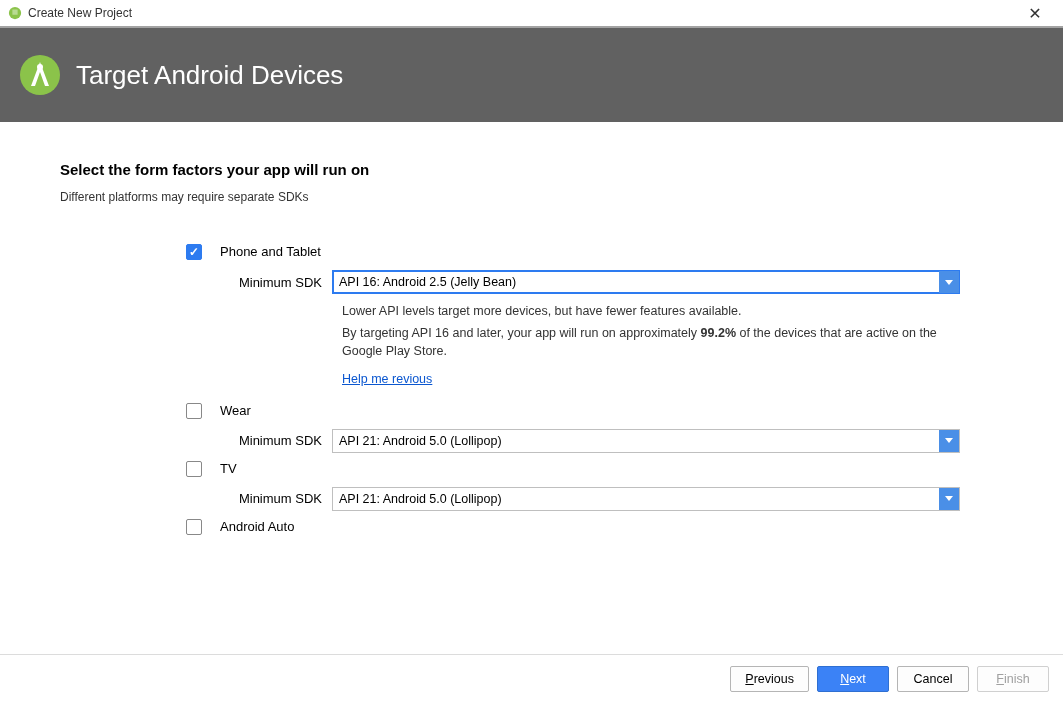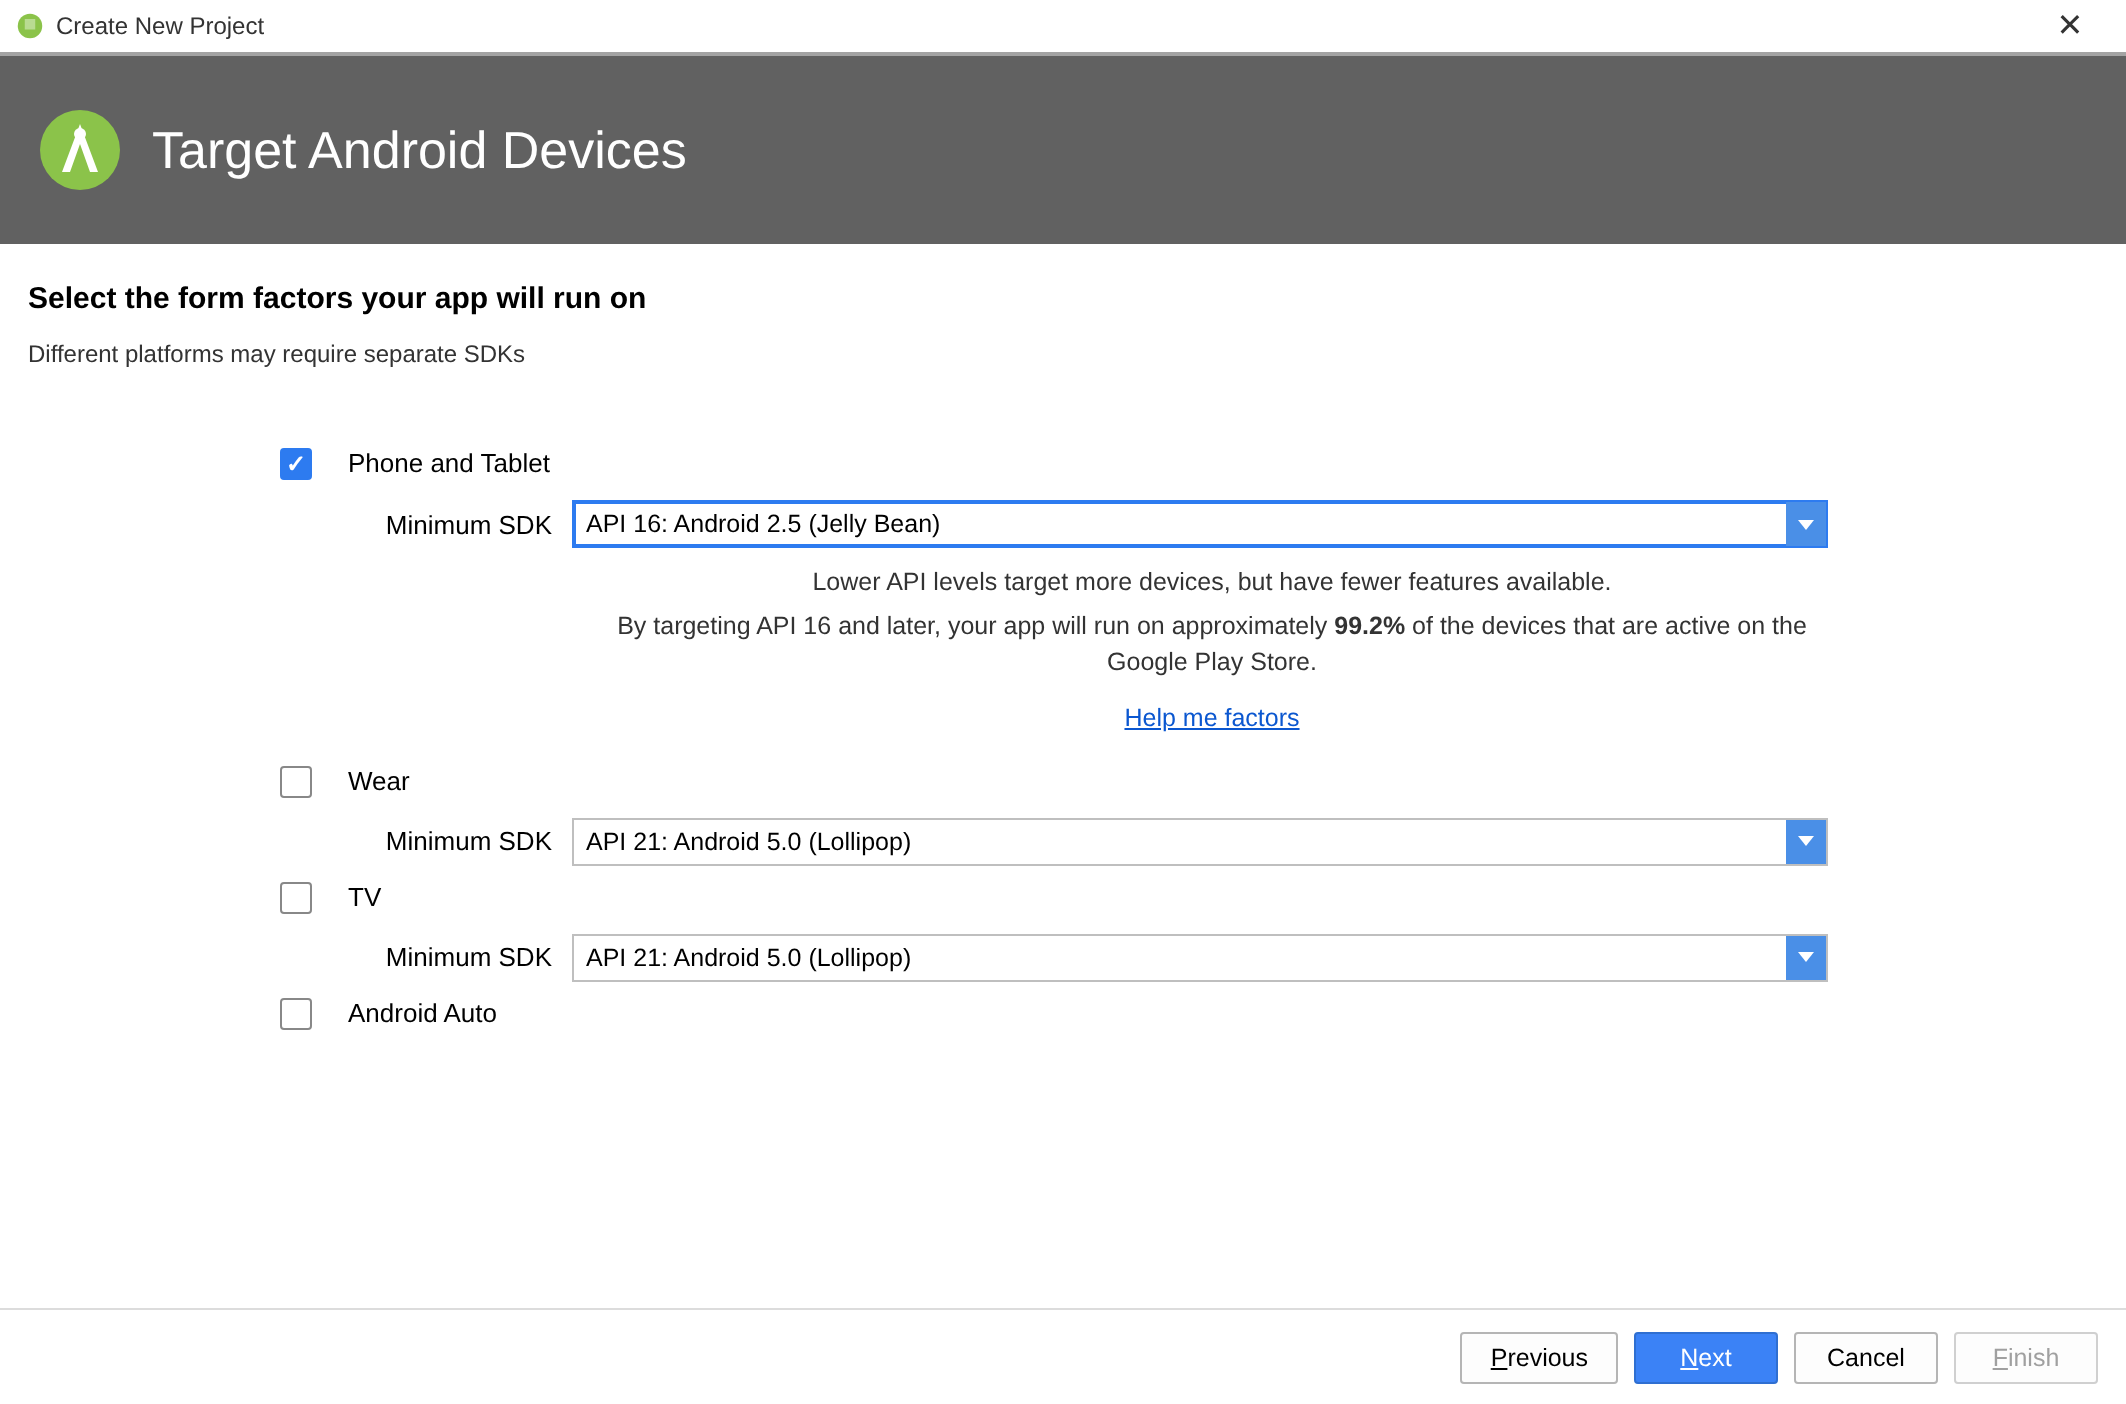--- a/index.html
+++ b/index.html
@@ -35,22 +35,23 @@
       background: #616161;
       height: 94px;
       display: flex;
       align-items: center;
       padding: 16px 18px;
     }
     .header-banner .studio-icon { width: 44px; height: 44px; margin-right: 14px; }
     .header-banner h1 { color: #fff; font-weight: 400; font-size: 26px; }
     .content {
       flex: 1;
-      padding: 19px 14px 0 14px;
+      padding: 39px 14px 0 14px;
       overflow: auto;
+      margin-left: 46px;
     }
     .content h2 { font-size: 15px; font-weight: bold; margin-bottom: 12px; }
     .content .subhead { font-size: 12px; color: #333; margin-bottom: 40px; }
     .form-row {
       display: flex;
       align-items: flex-start;
       margin-bottom: 10px;
     }
     .check-col {
       width: 160px;
@@ -76,21 +77,21 @@
       background: #fff;
     }
     .select.focused { border: 1px solid #2d7bf0; box-shadow: 0 0 0 1px #2d7bf0 inset; }
     .select .arrow {
       position: absolute; right: 0; top: 0; width: 20px; height: 100%;
       background: #4a8fe7; display: flex; align-items: center; justify-content: center;
     }
     .select .arrow::after {
       content: ""; width: 0; height: 0; border-left: 4px solid transparent; border-right: 4px solid transparent; border-top: 5px solid #fff;
     }
-    .help-block { margin-left: 282px; max-width: 620px; font-size: 12.5px; line-height: 1.45; color: #333; margin-bottom: 14px; text-align: center; }
+    .help-block { margin-left: 282px; max-width: 620px; font-size: 12.5px; line-height: 1.45; color: #333; margin-bottom: 14px; }
     .help-block p { margin-bottom: 4px; }
     .help-link { color: #0b57d0; text-decoration: underline; cursor: pointer; display:inline-block; margin-top:6px;}
     .footer {
       height: 48px; border-top: 1px solid #dcdcdc; display: flex; align-items: center; justify-content: flex-end;
       padding: 0 14px; gap: 8px; background: #fff;
     }
     .btn {
       min-width: 72px; height: 26px; padding: 0 14px; font-size: 12.5px;
       border: 1px solid #b5b5b5; background: #fdfdfd; border-radius: 2px; cursor: pointer;
       display: inline-flex; align-items: center; justify-content: center;
@@ -142,21 +143,21 @@
     <div class="select focused">
       <span>API 16: Android 2.5 (Jelly Bean)</span>
       <span class="arrow"></span>
     </div>
   </div>
   <div class="help-block">
     <p>Lower API levels target more devices, but have fewer features available.</p>
     <p>
       <span>By targeting API 16 and later, your app will run on approximately </span><span class="strong">99.2%</span><span> of the devices that are active on the Google Play Store.</span>
     </p>
-    <a class="help-link">Help me factors</a>
+    <a class="help-link">Help me revious</a>
   </div>
 
   <div class="form-row">
     <div class="check-col">
       <div class="check-label-row">
         <span class="checkbox"></span>
       </div>
     </div>
     <span class="checkbox-label">Wear</span>
   </div>

